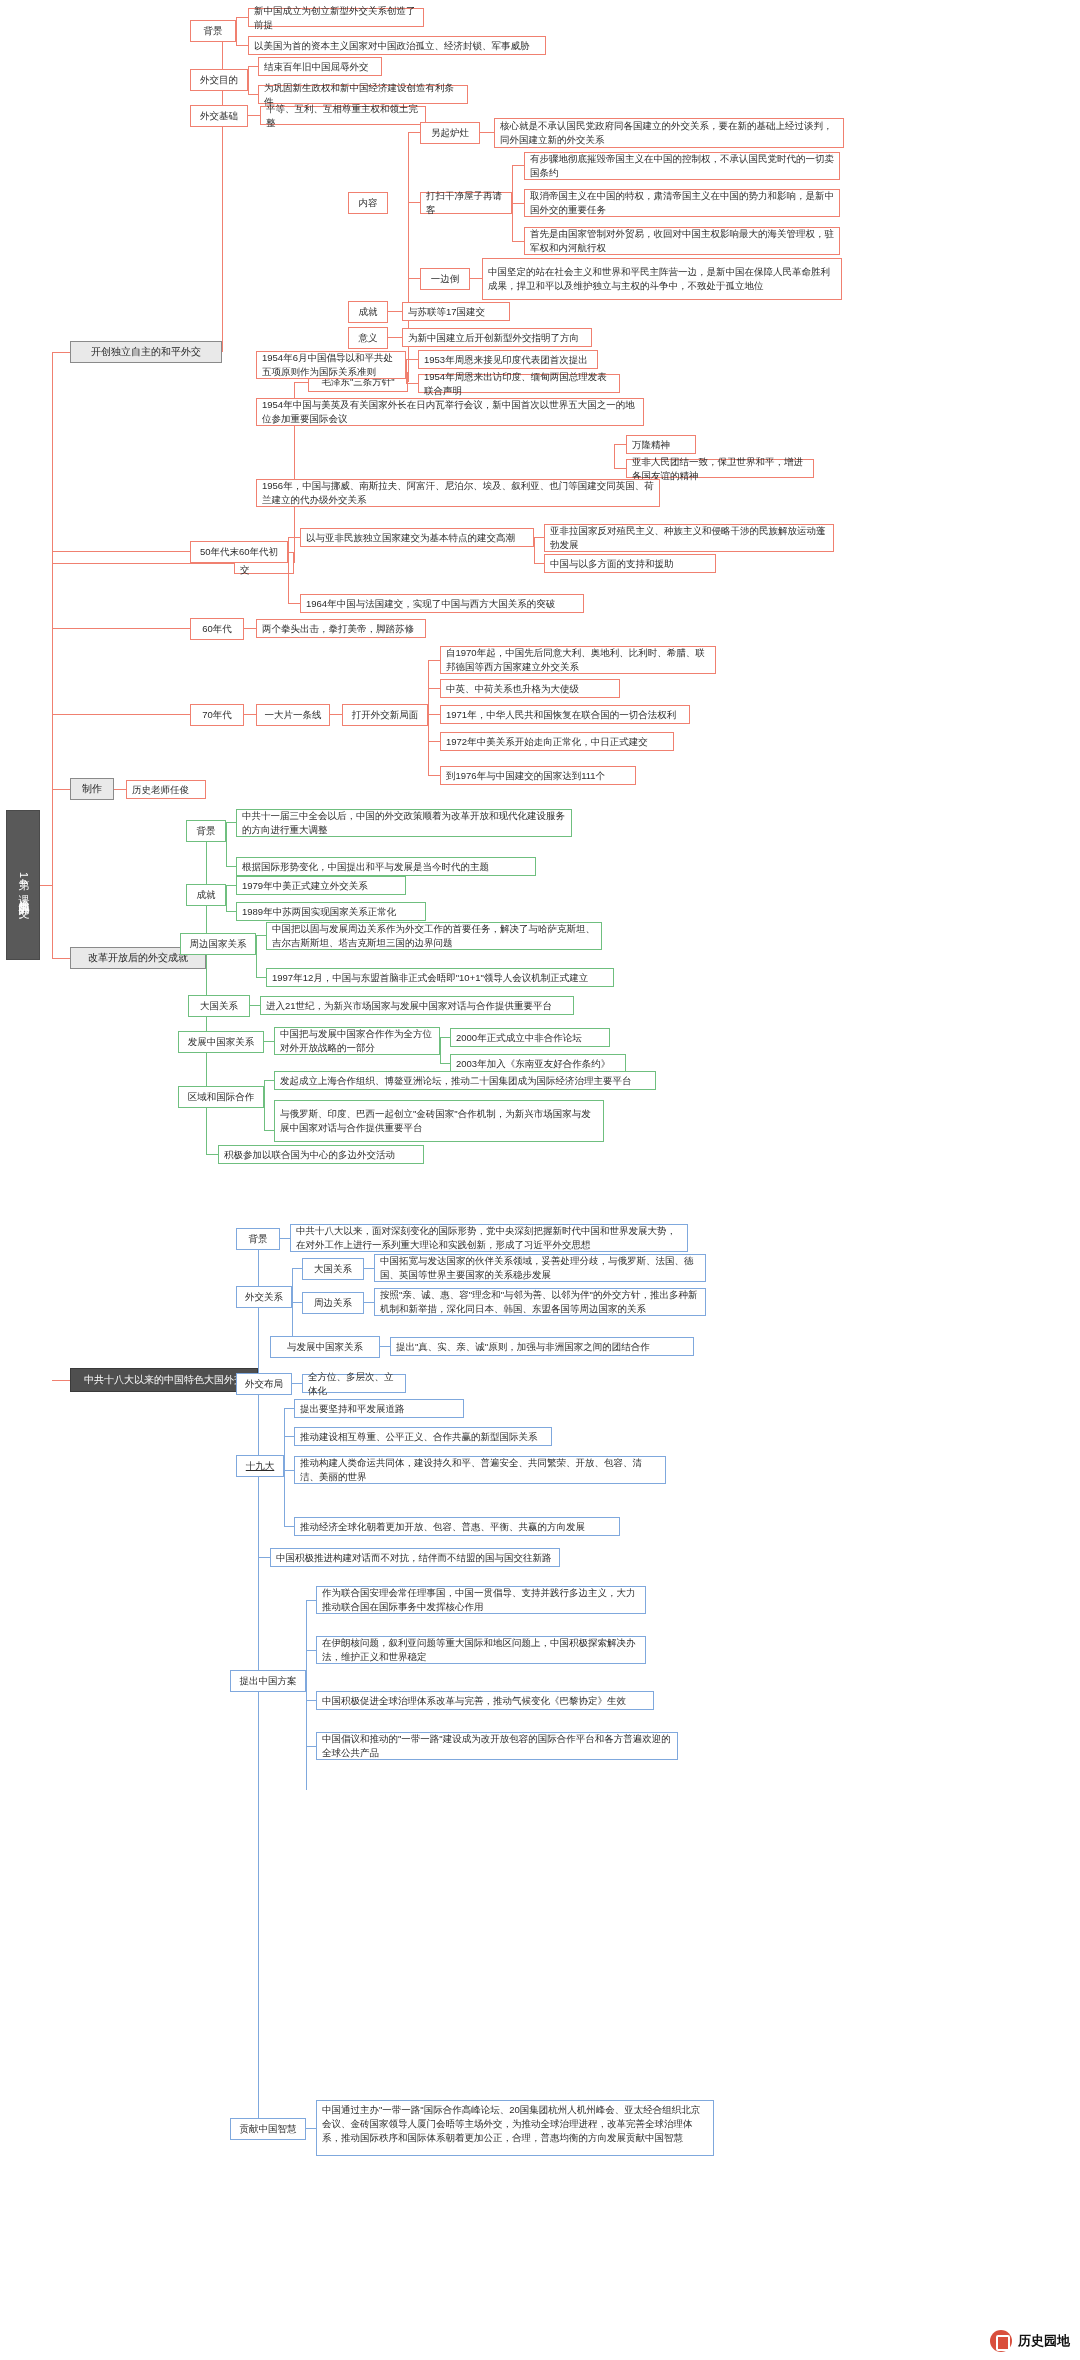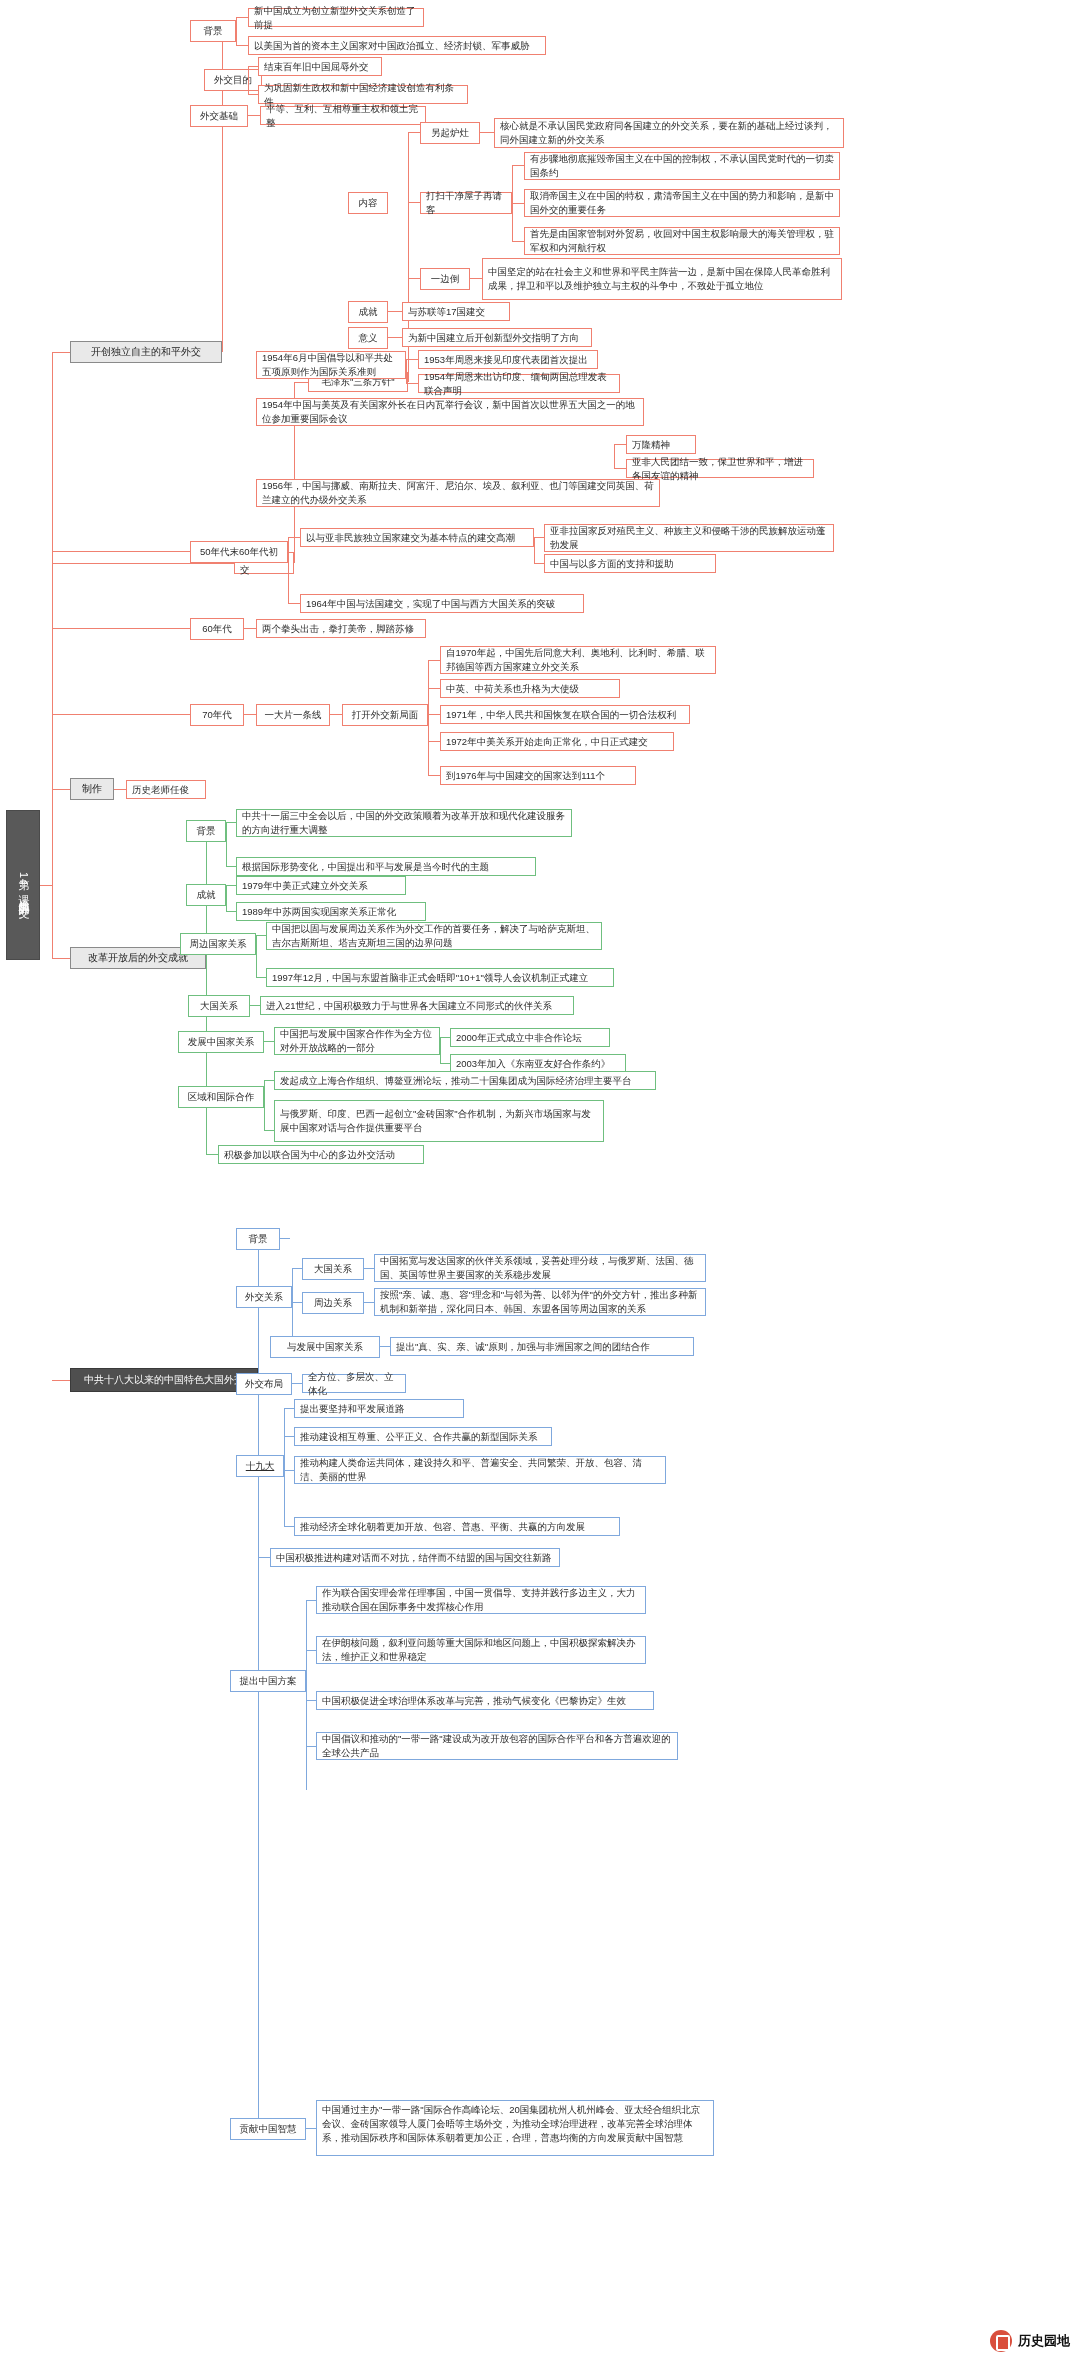--- a/index.html
+++ b/index.html
@@ -120,21 +120,21 @@
 
   <div class="hline" style="left:222px; top:30px; width:12px;"></div>
   <div class="node" style="left:190px; top:20px; width:46px; height:22px; justify-content:center;">背景</div>
   <div class="vline" style="left:236px; top:17px; height:28px;"></div>
   <div class="hline" style="left:236px; top:17px; width:12px;"></div>
   <div class="node" style="left:248px; top:8px; width:176px; height:19px;">新中国成立为创立新型外交关系创造了前提</div>
   <div class="hline" style="left:236px; top:45px; width:12px;"></div>
   <div class="node" style="left:248px; top:36px; width:298px; height:19px;">以美国为首的资本主义国家对中国政治孤立、经济封锁、军事威胁</div>
 
   <div class="hline" style="left:222px; top:79px; width:12px;"></div>
-  <div class="node" style="left:204px; top:69px; width:58px; height:22px; justify-content:center;">外交目的</div>
+  <div class="node" style="left:190px; top:69px; width:58px; height:22px; justify-content:center;">外交目的</div>
   <div class="vline" style="left:248px; top:66px; height:28px;"></div>
   <div class="hline" style="left:248px; top:66px; width:10px;"></div>
   <div class="node" style="left:258px; top:57px; width:124px; height:19px;">结束百年旧中国屈辱外交</div>
   <div class="hline" style="left:248px; top:94px; width:10px;"></div>
   <div class="node" style="left:258px; top:85px; width:210px; height:19px;">为巩固新生政权和新中国经济建设创造有利条件</div>
 
   <div class="hline" style="left:222px; top:115px; width:12px;"></div>
   <div class="node" style="left:190px; top:105px; width:58px; height:22px; justify-content:center;">外交基础</div>
   <div class="hline" style="left:248px; top:115px; width:12px;"></div>
   <div class="node" style="left:260px; top:106px; width:166px; height:19px;">平等、互利、互相尊重主权和领土完整</div>
@@ -271,21 +271,21 @@
   <div class="node green" style="left:180px; top:933px; width:76px; height:22px; justify-content:center;">周边国家关系</div>
   <div class="vline green" style="left:256px; top:935px; height:42px;"></div>
   <div class="hline green" style="left:256px; top:935px; width:10px;"></div>
   <div class="node green" style="left:266px; top:922px; width:336px; height:28px;">中国把以固与发展周边关系作为外交工作的首要任务，解决了与哈萨克斯坦、吉尔吉斯斯坦、塔吉克斯坦三国的边界问题</div>
   <div class="hline green" style="left:256px; top:977px; width:10px;"></div>
   <div class="node green" style="left:266px; top:968px; width:348px; height:19px;">1997年12月，中国与东盟首脑非正式会晤即"10+1"领导人会议机制正式建立</div>
 
   <div class="hline green" style="left:206px; top:1005px; width:12px;"></div>
   <div class="node green" style="left:188px; top:995px; width:62px; height:22px; justify-content:center;">大国关系</div>
   <div class="hline green" style="left:250px; top:1005px; width:10px;"></div>
-  <div class="node green" style="left:260px; top:996px; width:314px; height:19px;">进入21世纪，中国积极致力于与世界各大国建立不同形式的伙伴关系</div>
+  <div class="node green" style="left:260px; top:996px; width:314px; height:19px;">进入21世纪，为新兴市场国家与发展中国家对话与合作提供重要平台</div>
 
   <div class="hline green" style="left:206px; top:1041px; width:12px;"></div>
   <div class="node green" style="left:178px; top:1031px; width:86px; height:22px; justify-content:center;">发展中国家关系</div>
   <div class="hline green" style="left:264px; top:1041px; width:10px;"></div>
   <div class="node green" style="left:274px; top:1027px; width:166px; height:28px;">中国把与发展中国家合作作为全方位对外开放战略的一部分</div>
   <div class="vline green" style="left:440px; top:1037px; height:26px;"></div>
   <div class="hline green" style="left:440px; top:1037px; width:10px;"></div>
   <div class="node green" style="left:450px; top:1028px; width:160px; height:19px;">2000年正式成立中非合作论坛</div>
   <div class="hline green" style="left:440px; top:1063px; width:10px;"></div>
   <div class="node green" style="left:450px; top:1054px; width:176px; height:19px;">2003年加入《东南亚友好合作条约》</div>
@@ -303,20 +303,21 @@
   <div class="vline green" style="left:206px; top:1110px; height:44px;"></div>
 
   <div class="hline" style="left:52px; top:1380px; width:18px;"></div>
   <div class="l1 dark" style="left:70px; top:1368px; width:188px; height:24px;">中共十八大以来的中国特色大国外交</div>
 
   <div class="vline blue" style="left:258px; top:1228px; height:900px;"></div>
 
   <div class="hline blue" style="left:258px; top:1238px; width:12px;"></div>
   <div class="node blue" style="left:236px; top:1228px; width:44px; height:22px; justify-content:center;">背景</div>
   <div class="hline blue" style="left:280px; top:1238px; width:10px;"></div>
+  <div class="node blue" style="left:290px; top:1224px; width:398px; height:28px;">中共十八大以来，面对深刻变化的国际形势，党中央深刻把握新时代中国和世界发展大势，在对外工作上进行一系列重大理论和实践创新，形成了习近平外交思想</div>
 
   <div class="hline blue" style="left:258px; top:1296px; width:12px;"></div>
   <div class="node blue" style="left:236px; top:1286px; width:56px; height:22px; justify-content:center;">外交关系</div>
   <div class="vline blue" style="left:292px; top:1268px; height:78px;"></div>
 
   <div class="hline blue" style="left:292px; top:1268px; width:10px;"></div>
   <div class="node blue" style="left:302px; top:1258px; width:62px; height:22px; justify-content:center;">大国关系</div>
   <div class="hline blue" style="left:364px; top:1268px; width:10px;"></div>
   <div class="node blue" style="left:374px; top:1254px; width:332px; height:28px;">中国拓宽与发达国家的伙伴关系领域，妥善处理分歧，与俄罗斯、法国、德国、英国等世界主要国家的关系稳步发展</div>
 

